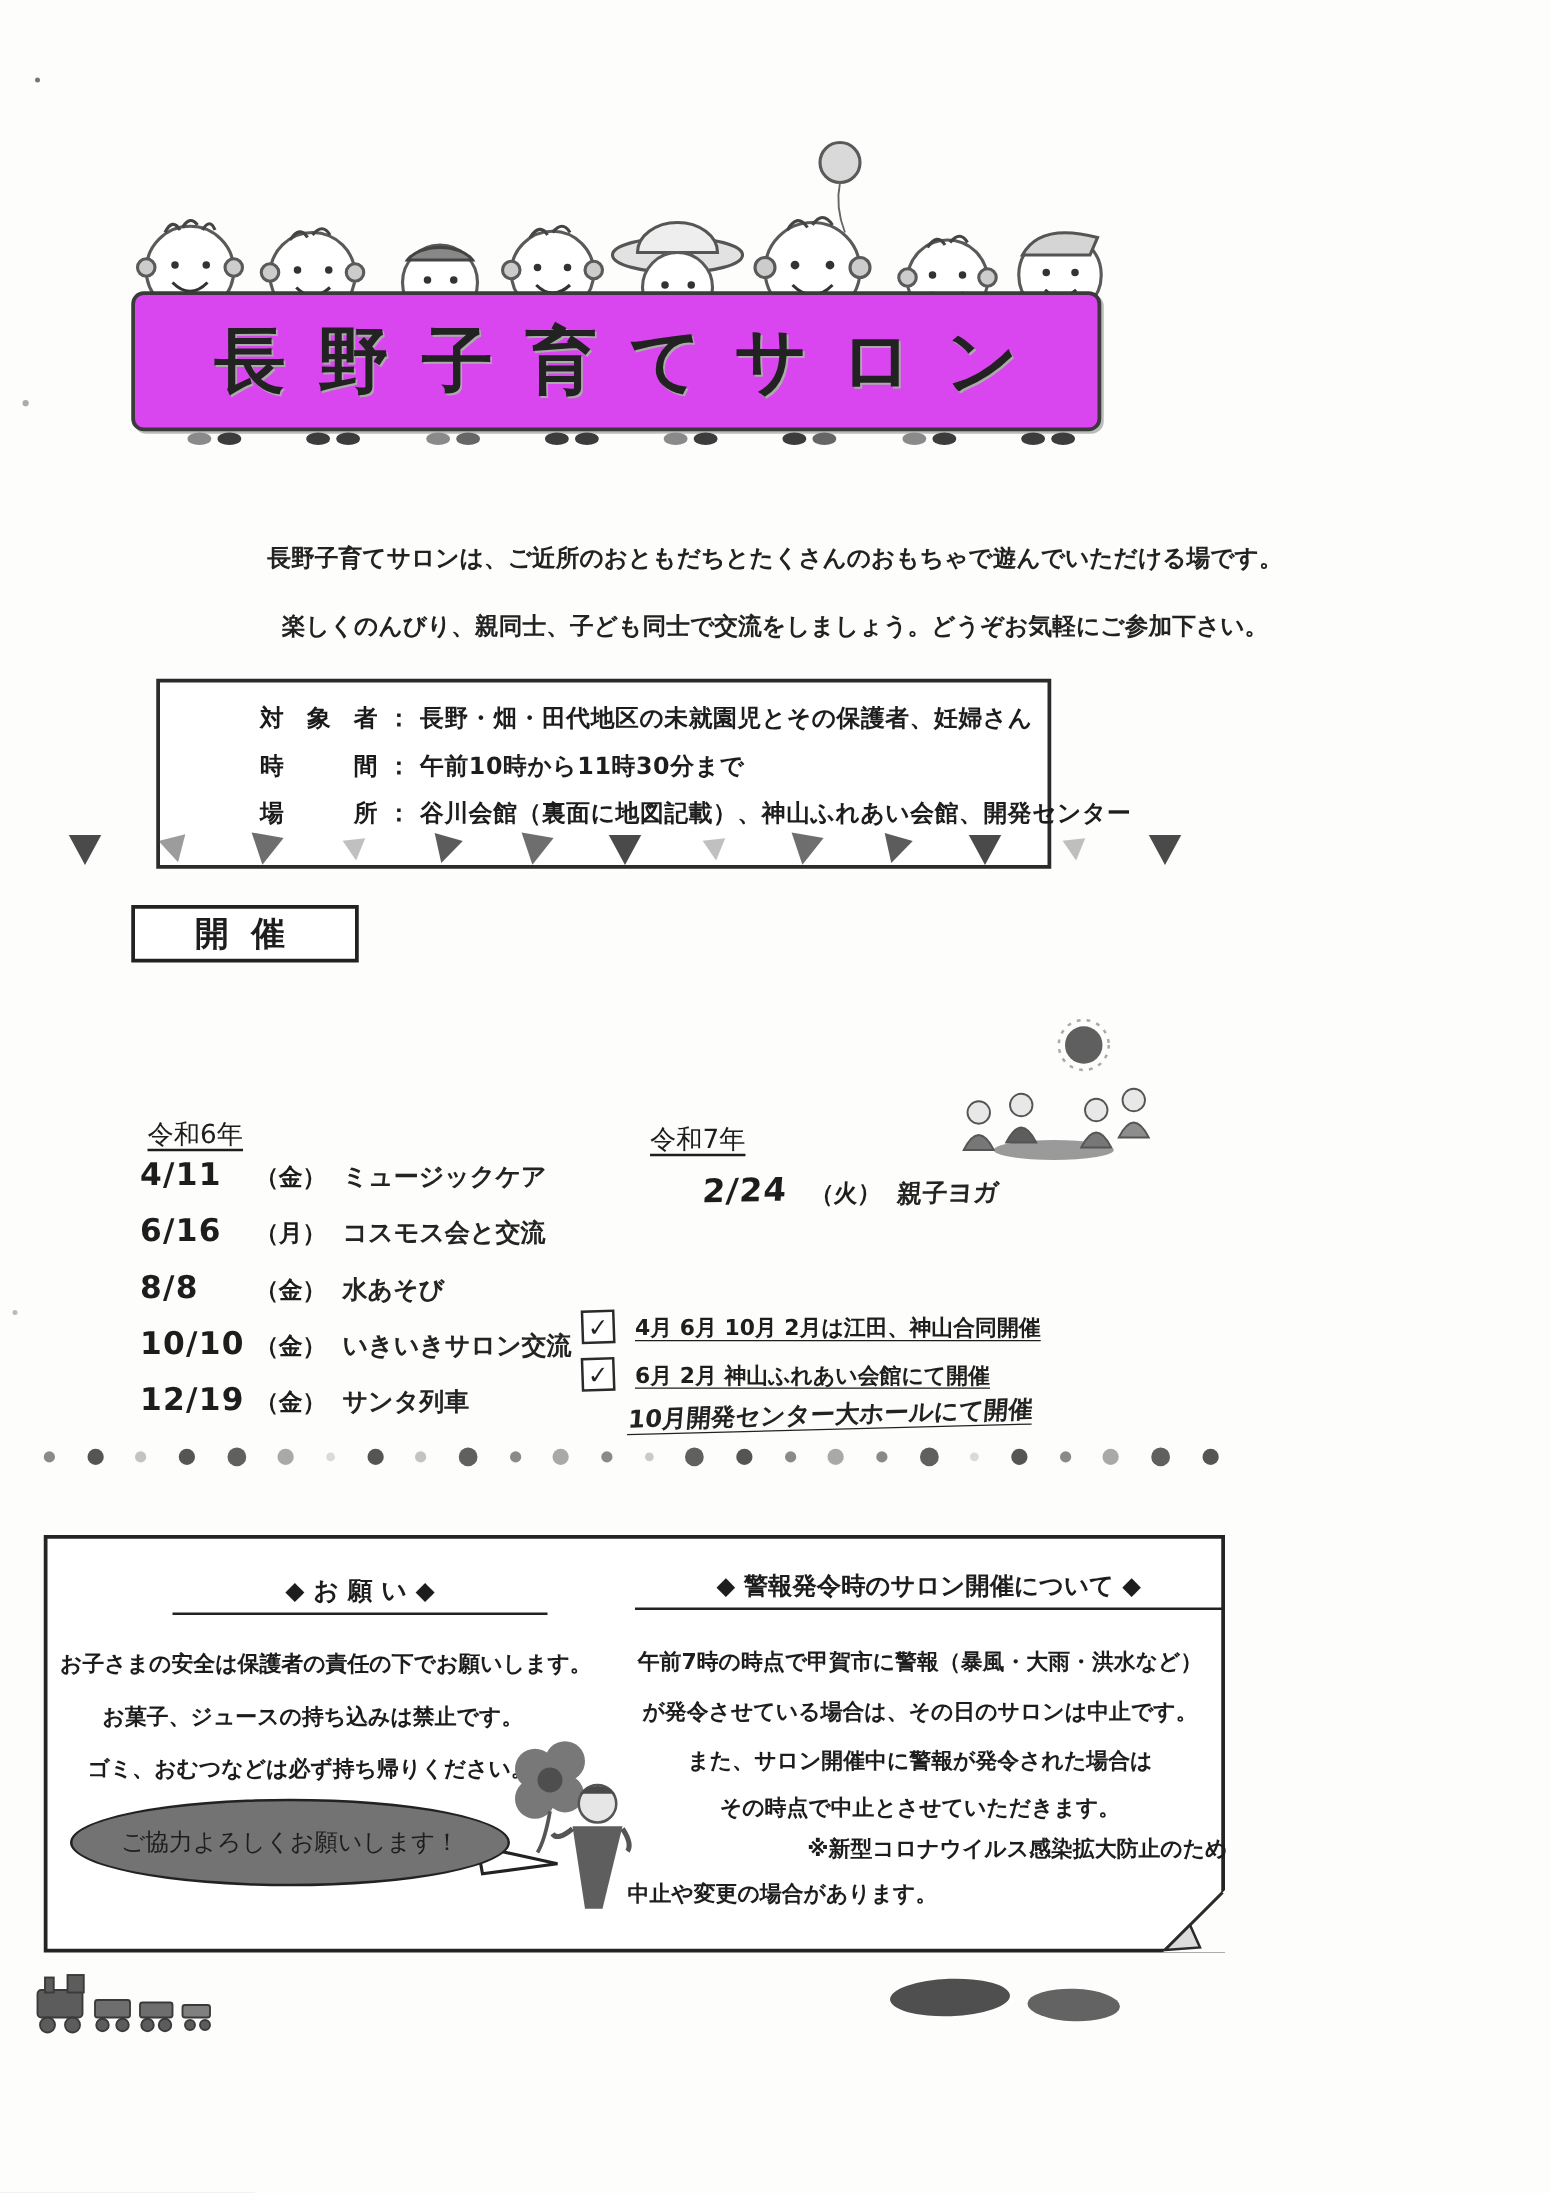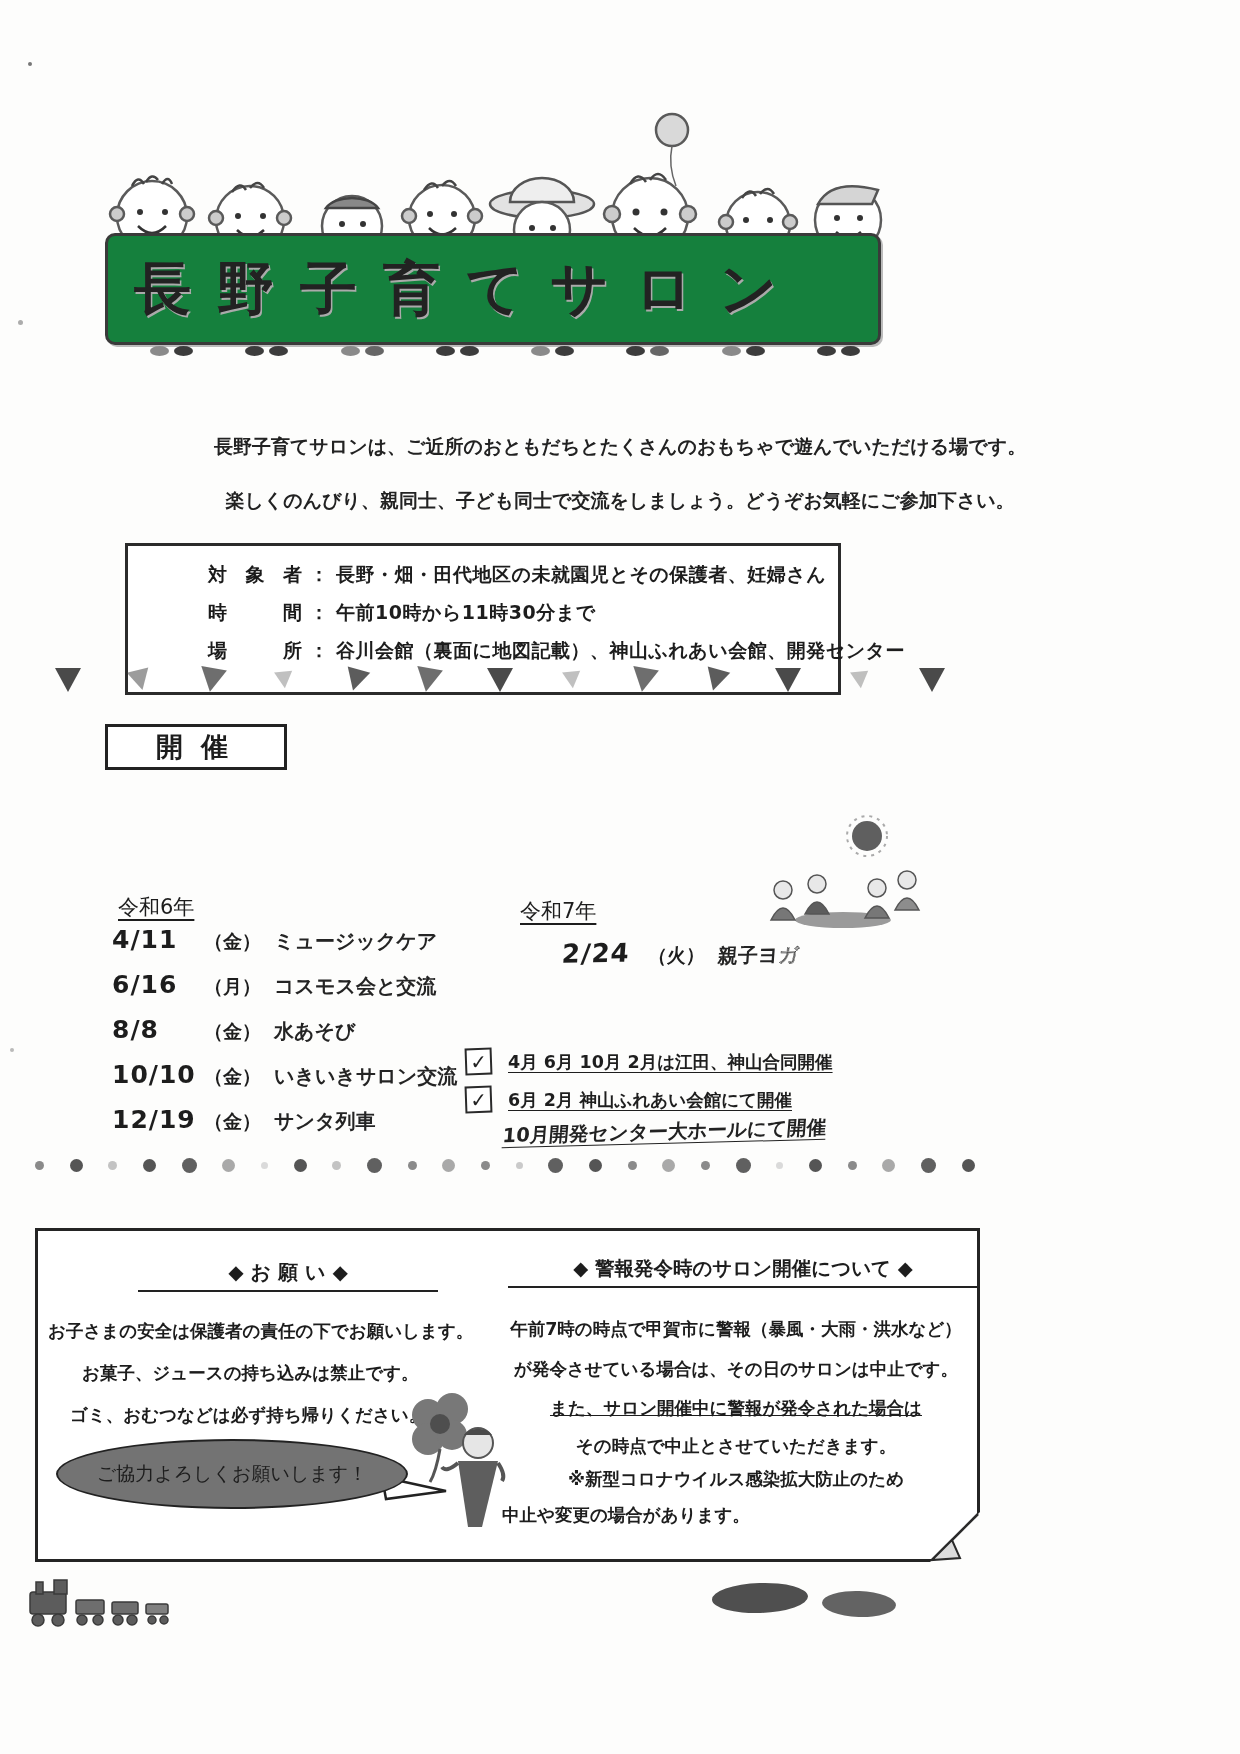--- a/index.html
+++ b/index.html
@@ -7,22 +7,22 @@
     position:relative; width:1240px; height:1754px; margin:0 auto;
     background:#fdfdfc; overflow:hidden;
     font-family:"DejaVu Sans", sans-serif; color:#1d1d1d;
   }
   .abs{position:absolute;}
   .speck{position:absolute;background:#777;border-radius:50%;}
 
   
   .title-box{
     left:105px; top:233px; width:770px; height:106px;
-    border:3px solid #3a3a3a; border-radius:10px; background:#15803d;
-    display:flex; align-items:center; justify-content:flex-start;
+    border:3px solid #3a3a3a; border-radius:10px; background:#d946ef;
+    display:flex; align-items:center; justify-content:center;
     box-shadow:2px 2px 0 #bbb;
   }
   .title-text{
     font-size:57px; font-weight:bold; letter-spacing:26px; padding-left:26px;
     color:#222; text-shadow:1.5px 1.5px 0 #aaa; white-space:nowrap;
   }
   .feet-row{left:150px; top:346px; width:710px; display:flex; justify-content:space-between;}
   .feet-pair{display:flex; gap:5px;}
   .foot{width:19px;height:10px;border-radius:50%;background:#3c3c3c;}
   .feet-pair:nth-child(odd) .foot:nth-child(1){background:#8a8a8a;}
@@ -401,23 +401,23 @@
       <path d="M58 58 a16 12 0 0 1 28 0 z" fill="#4a4a4a"></path>
       <path d="M52 84 L92 84 L76 150 L62 150 Z" fill="#5e5e5e"></path>
       <path d="M52 86 Q40 96 36 90" stroke="#555" stroke-width="4" fill="none"></path>
       <path d="M92 86 Q100 98 96 104" stroke="#555" stroke-width="4" fill="none"></path>
     </svg>
 
     <div class="n-heading h-right">◆ 警報発令時のサロン開催について ◆</div>
     <div class="r-col">
       <div class="r-line" style="top:86px;">午前7時の時点で甲賀市に警報（暴風・大雨・洪水など）</div>
       <div class="r-line" style="top:126px;">が発令させている場合は、その日のサロンは中止です。</div>
-      <div class="r-line" style="top:165px;text-decoration:underline;">また、サロン開催中に警報が発令された場合は</div>
+      <div class="r-line" style="top:165px;">また、サロン開催中に警報が発令された場合は</div>
       <div class="r-line" style="top:203px;">その時点で中止とさせていただきます。</div>
-      <div class="r-line" style="top:236px; text-align:center; left:0;">※新型コロナウイルス感染拡大防止のため</div>
+      <div class="r-line" style="top:236px; text-align:right; left:0;">※新型コロナウイルス感染拡大防止のため</div>
       <div class="r-line" style="top:272px; text-align:left; left:12px;">中止や変更の場合があります。</div>
     </div>
 
     <svg class="fold" width="50" height="50">
       <polygon points="0,50 50,50 50,0" fill="#fdfdfc"></polygon>
       <polyline points="2,48 48,2" stroke="#2a2a2a" stroke-width="2.5" fill="none"></polyline>
       <polygon points="2,48 22,28 30,46" fill="#dcdcdc" stroke="#2a2a2a" stroke-width="2"></polygon>
     </svg>
   </div>
 

